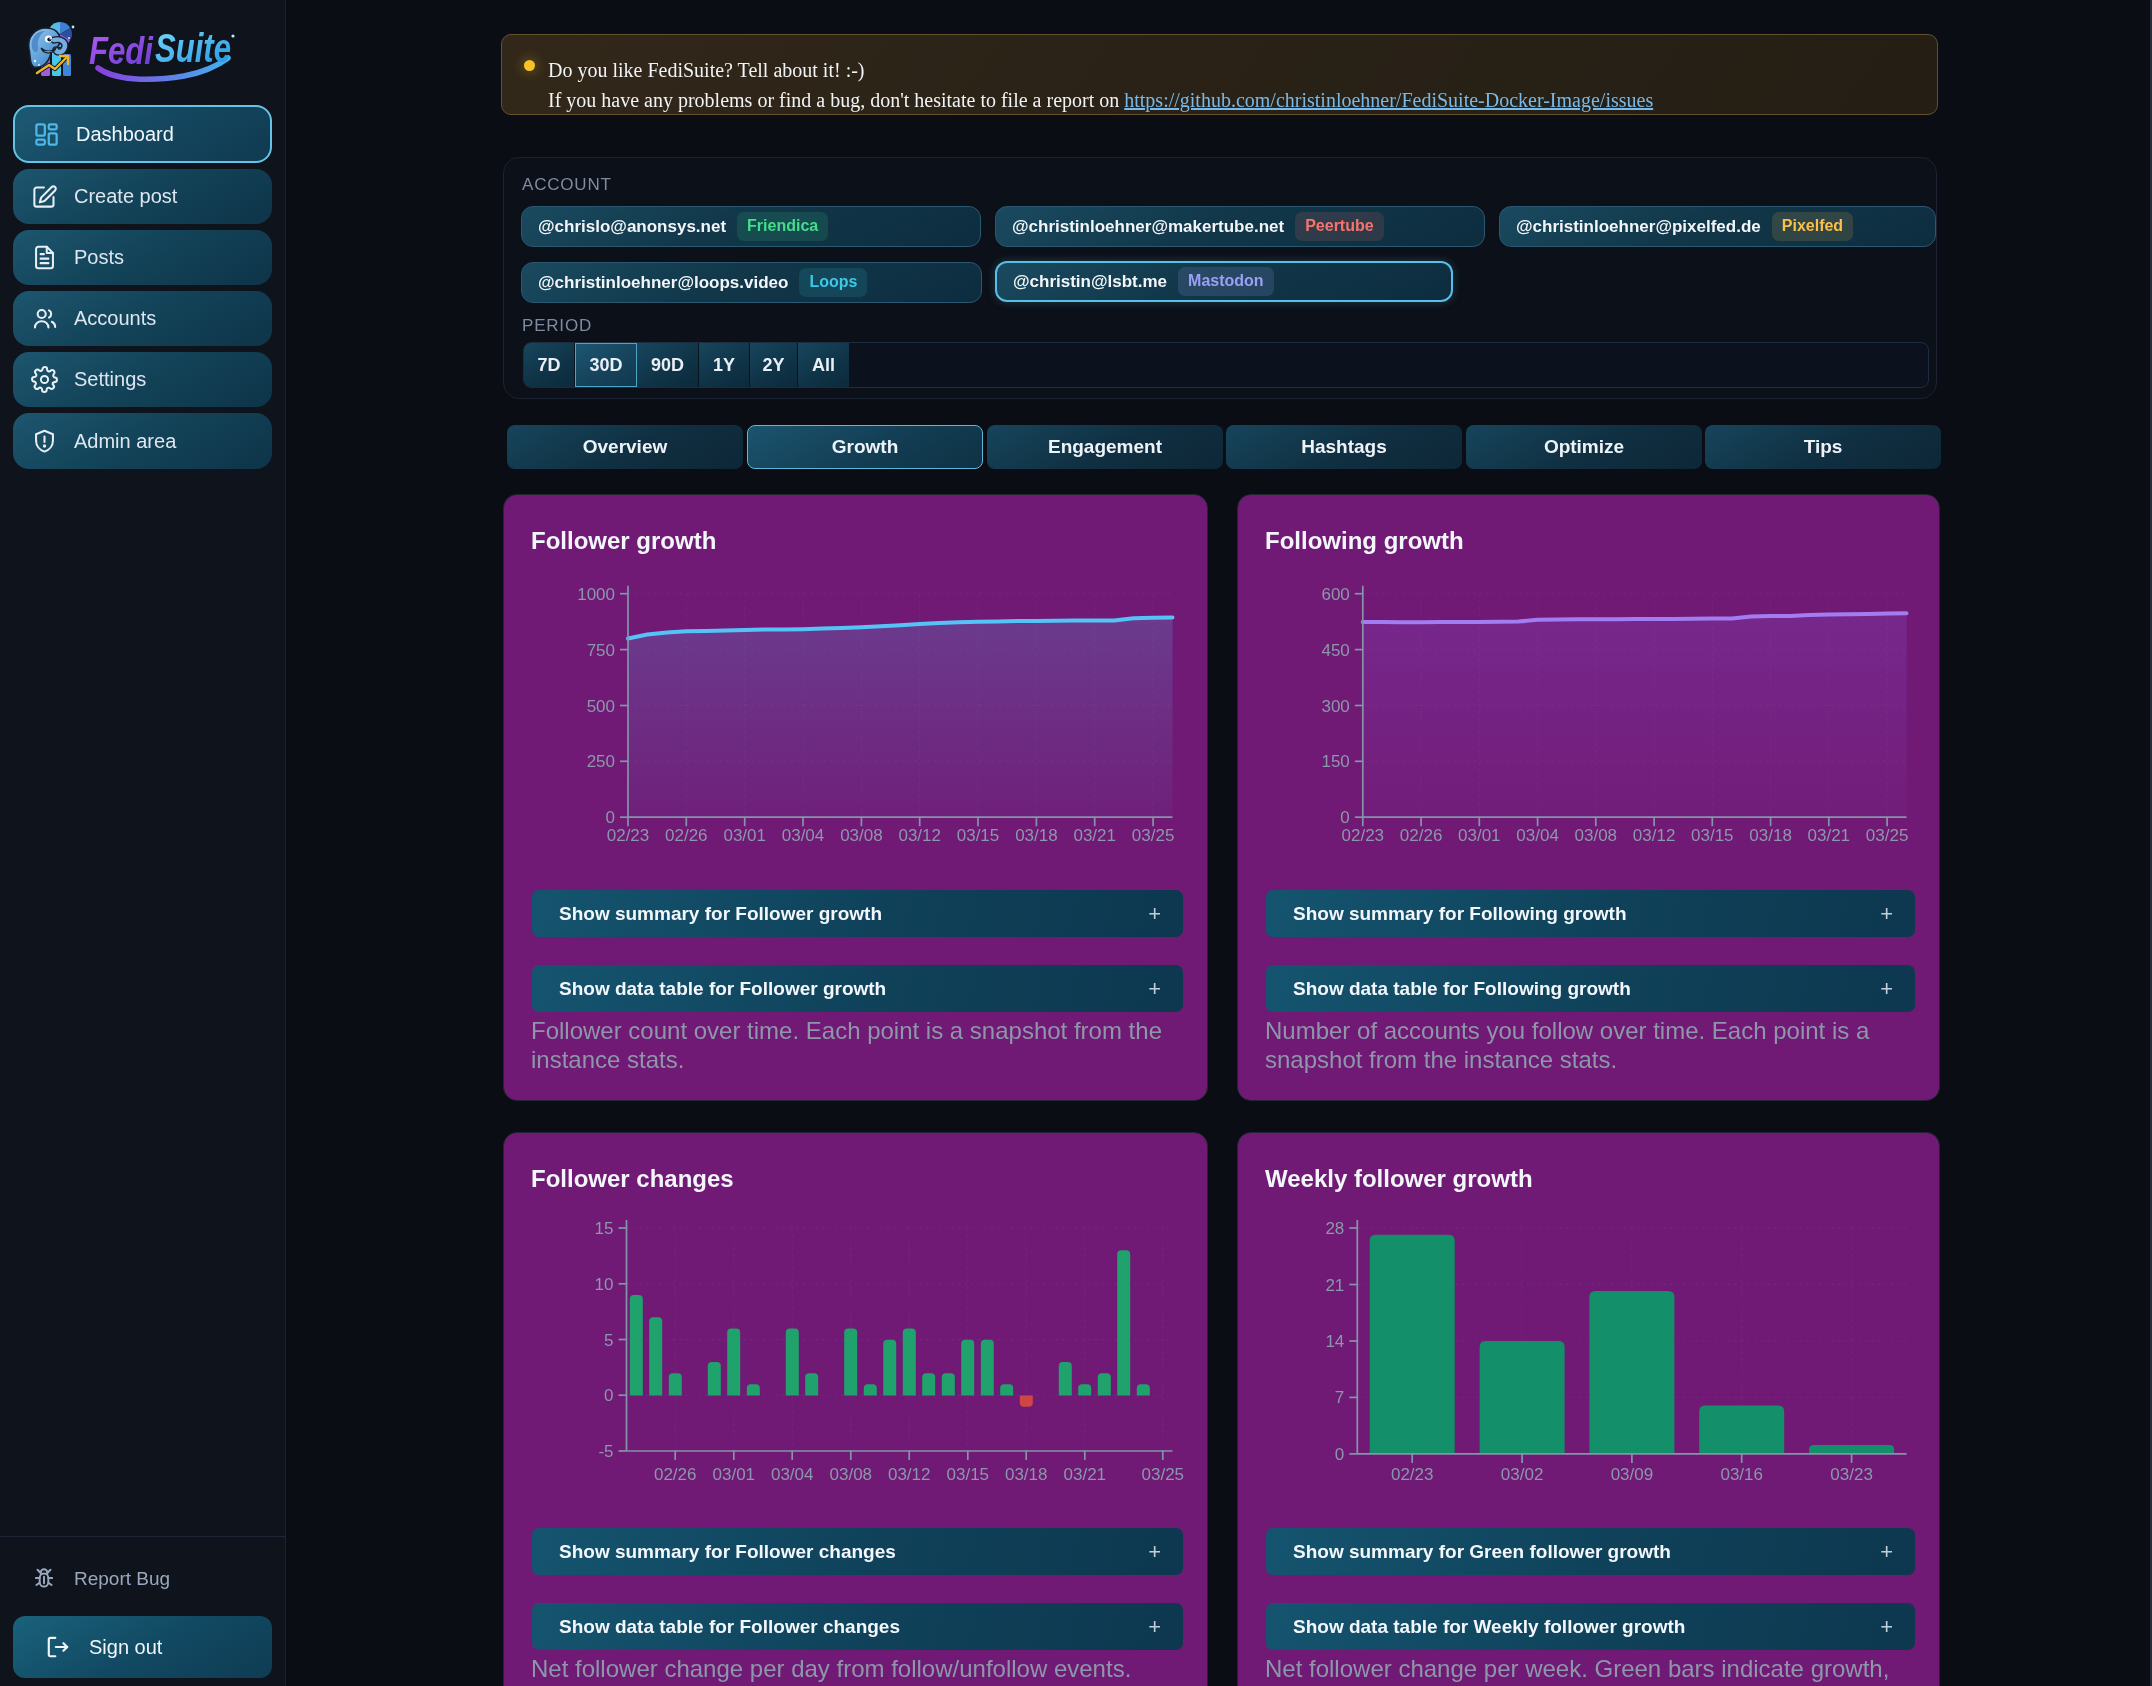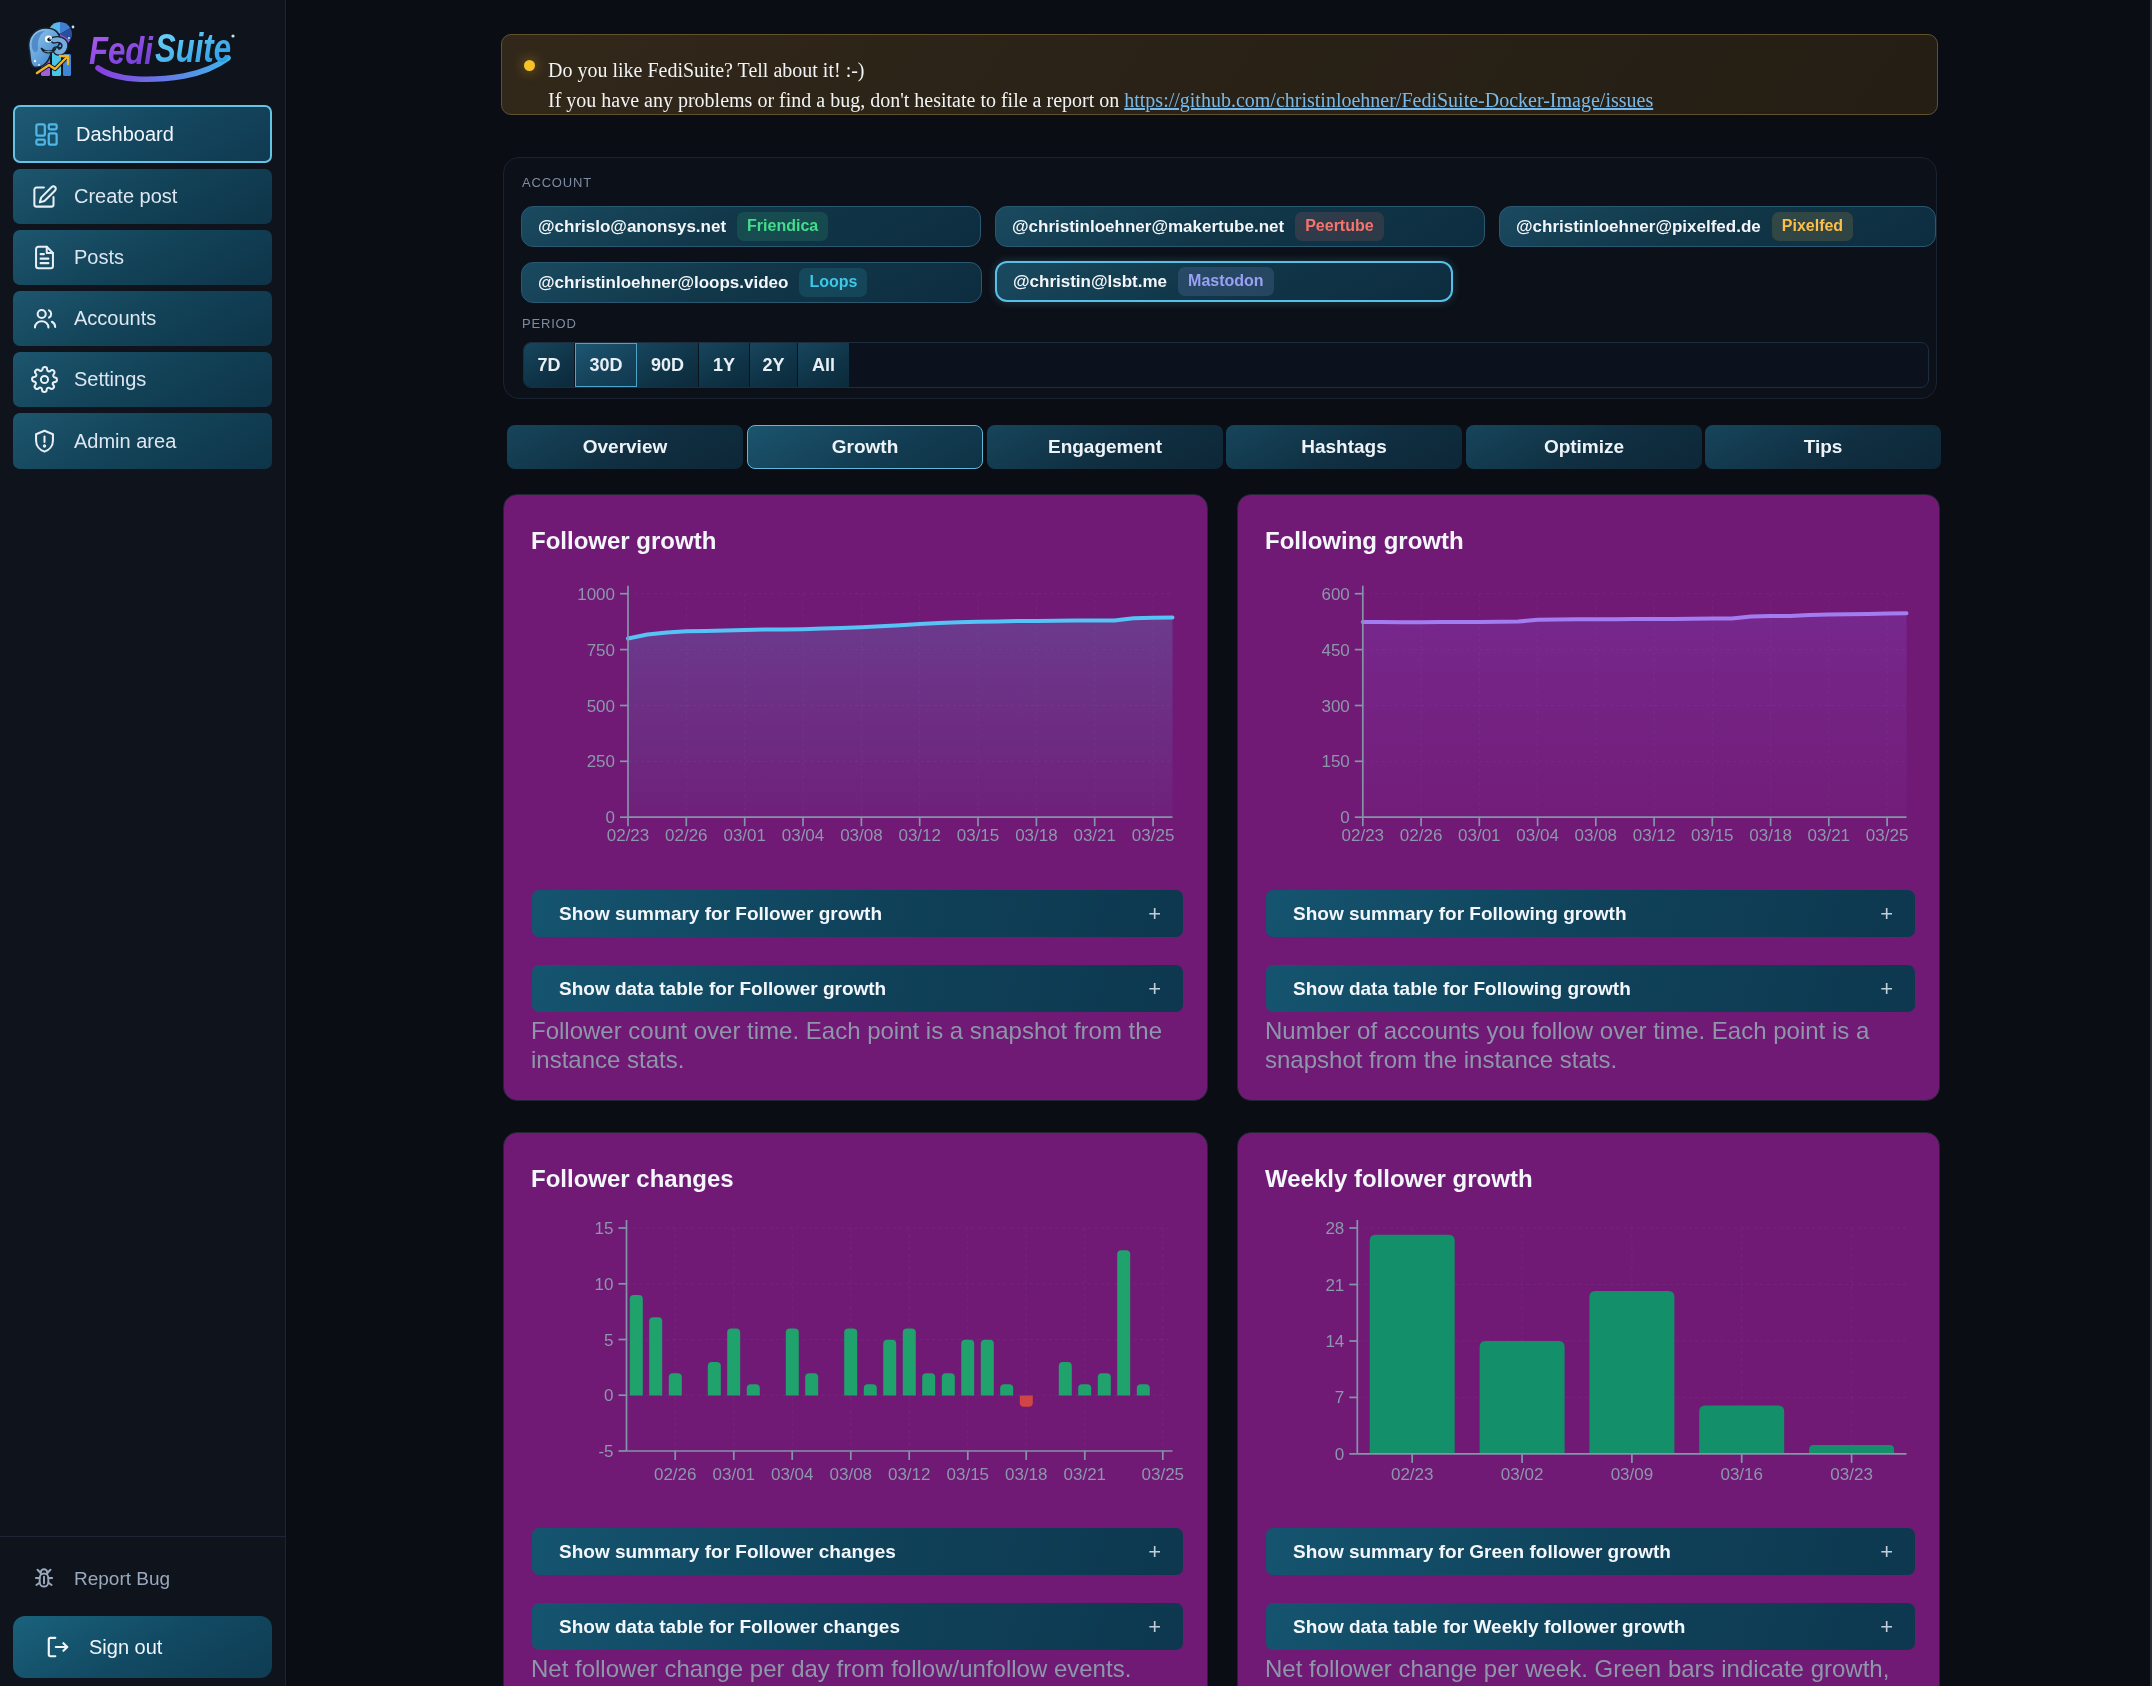--- a/index.html
+++ b/index.html
@@ -1,19 +1,19 @@
 <!DOCTYPE html>
 <html><head>
 <meta charset="utf-8">
 <style>
 * { margin:0; padding:0; box-sizing:border-box; }
 html,body { width:2152px; height:1686px; overflow:hidden; }
 body { background:#0a0d14; font-family:"Liberation Sans", sans-serif; color:#e8eef5; position:relative; }
 .sidebar { position:absolute; left:0; top:0; width:286px; height:1686px; background:#0f131c; border-right:1px solid #1c2433;text-align:right; }
-.navbtn { position:absolute; left:13px; width:259px; height:56px; border-radius:7px;
+.navbtn { position:absolute; left:13px; width:259px; height:56px; border-radius:16px;
   background:linear-gradient(150deg,#1d566f 0%,#134459 45%,#0e3449 100%);
   display:flex; align-items:center; color:#dde6f0; font-size:20px; }
 .navbtn .ic { width:27px; height:27px; margin-left:18px; flex:none; }
 .navbtn .tx { margin-left:16px; }
 .navbtn.active { border:2px solid #67c3e6; background:linear-gradient(150deg,#1e5a74 0%,#144760 50%,#103a50 100%); }
 .navbtn.active .tx { color:#f0f6fa; }
 .divider { position:absolute; left:0; top:1536px; width:286px; border-top:1px solid #1e2534; }
 .reportbug { position:absolute; left:31px; top:1566px; display:flex; align-items:center; color:#9aa8bd; font-size:19px; }
 .reportbug .ic { width:26px; height:26px; margin-right:17px; }
 .signout { position:absolute; left:13px; top:1616px; width:259px; height:62px; border-radius:12px;
@@ -24,21 +24,21 @@
 
 .banner { position:absolute; left:501px; top:34px; width:1437px; height:81px; border-radius:10px;
   background:linear-gradient(125deg,#32281a 0%,#2a2217 45%,#241e14 100%);
   border:1px solid #62512d; font-size:20px; color:#f1f3f5;font-family:Liberation Serif, serif; }
 .banner .dot { position:absolute; left:22px; top:25px; width:11px; height:11px; border-radius:50%; background:#f7c325; box-shadow:0 0 12px 2px rgba(247,195,37,0.28); }
 .banner .btext { position:absolute; left:46px; top:20px; line-height:30px; }
 .banner a { color:#78b9e8; }
 
 .panel { position:absolute; left:503px; top:157px; width:1434px; height:242px; border-radius:16px;
   background:#0c1018; border:1px solid #1b2330; }
-.slabel { position:absolute; left:18px; font-size:13px; letter-spacing:0.8px; color:#7e8ca2; }
+.slabel { position:absolute; left:18px; font-size:17px; letter-spacing:0.8px; color:#7e8ca2; }
 .chip { position:absolute; height:41px; border-radius:12px; border:1px solid #2b5871;
   background:linear-gradient(150deg,#1a4a60 0%,#113749 45%,#0d2d3f 100%);
   display:flex; align-items:center; font-size:17px; font-weight:bold; color:#f2f6fa; }
 .chip .h { margin-left:16px; }
 .chip.sel { border:2px solid #58c0e6; box-shadow:0 0 10px rgba(88,192,230,0.25); }
 .badge { margin-left:11px; padding:5px 10px 6px; border-radius:7px; font-size:16px; font-weight:bold; }
 .b-friendica { color:#43dd8c; background:rgba(67,221,140,0.13); }
 .b-peertube { color:#f7746d; background:rgba(247,116,109,0.14); }
 .b-pixelfed { color:#fcbf49; background:rgba(252,191,73,0.14); }
 .b-loops { color:#3cc9e8; background:rgba(60,201,232,0.13); }

